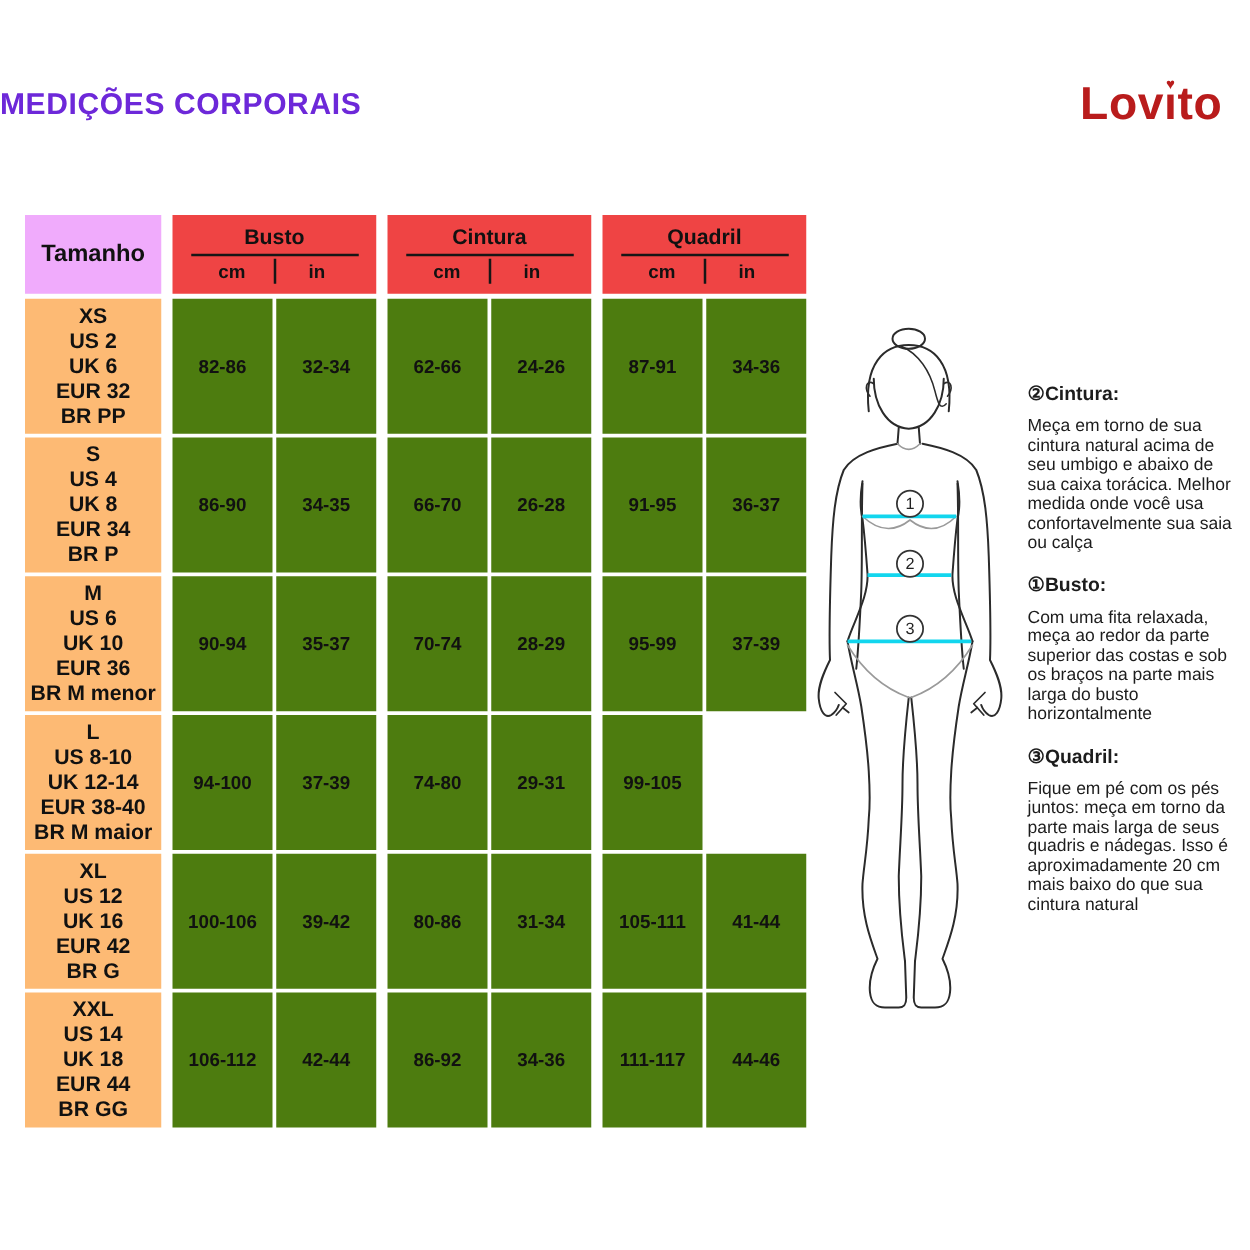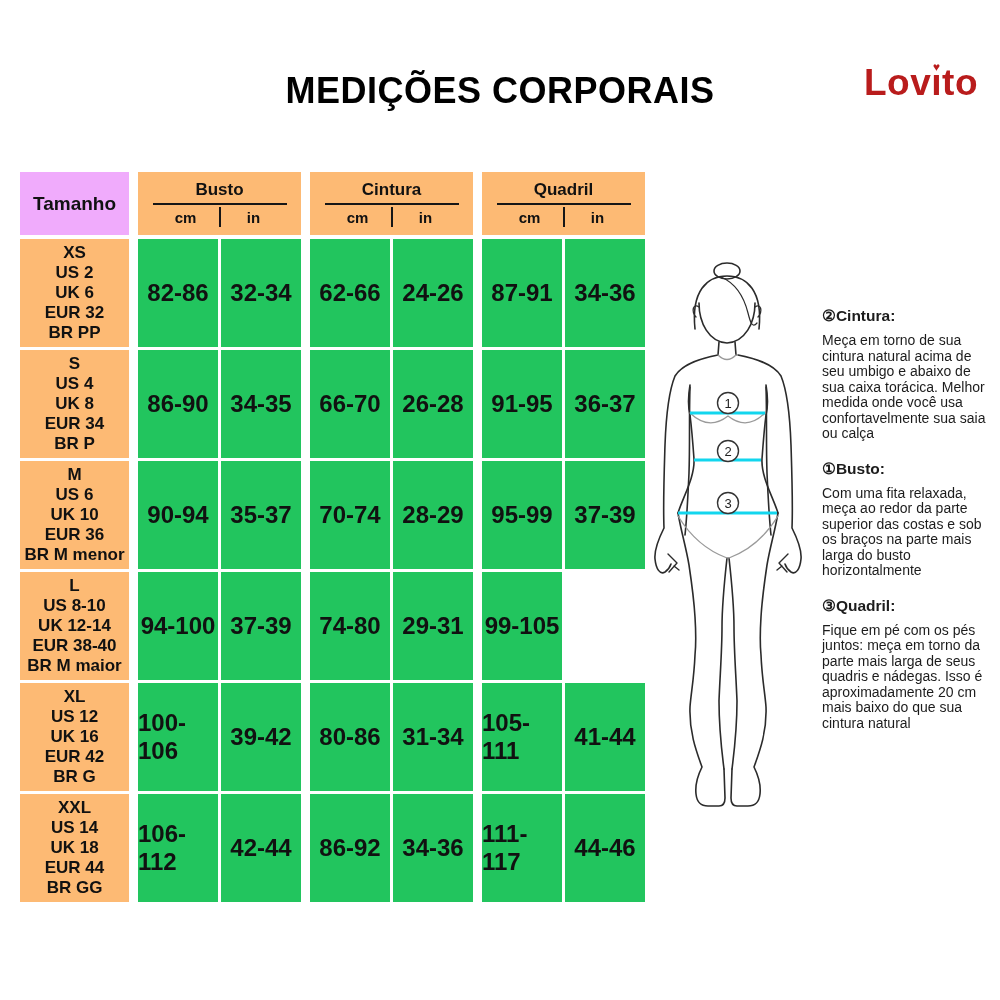--- a/index.html
+++ b/index.html
@@ -1,47 +1,47 @@
 <!DOCTYPE html>
 <html><head>
 <meta charset="utf-8">
 <style>
   html,body{margin:0;padding:0;background:#fff;}
   .canvas{position:relative;width:1000px;height:1000px;background:#ffffff;overflow:hidden;
           font-family:"Liberation Sans",sans-serif;color:#111;}
 
   
-  .page-title{position:absolute;left:0;right:0;top:70px;text-align:center;
-              font-size:36px;font-weight:800;letter-spacing:.5px;color:#000000;}
+  .page-title{position:absolute;left:0;right:0;top:70px;
+              font-size:24px;font-weight:800;letter-spacing:.5px;color:#6d28d9;}
   .logo{position:absolute;top:62px;right:22px;font-size:37px;font-weight:800;
         letter-spacing:.5px;color:#b91c1c;white-space:nowrap;}
   .logo-i{position:relative;display:inline-block;}
   .logo-heart{position:absolute;top:-1px;left:50%;transform:translateX(-50%);
               font-size:12px;line-height:12px;}
 
   
   .size-table{position:absolute;left:20px;top:172px;width:630px;}
   .thead{display:flex;height:63px;margin-bottom:4px;}
   .hsize{width:109px;margin-right:9px;background:#f0abfc;display:flex;align-items:center;
          justify-content:center;font-weight:700;font-size:19px;}
-  .hgroup{width:163px;margin-right:9px;background:#fdba74;display:flex;flex-direction:column;
+  .hgroup{width:163px;margin-right:9px;background:#ef4444;display:flex;flex-direction:column;
           align-items:center;justify-content:center;}
   .hgroup:last-child{margin-right:0;}
   .hg-title{font-weight:700;font-size:17px;line-height:20px;}
   .hg-line{width:134px;height:2px;background:#161616;margin:3px 0 2px;}
   .hg-units{display:flex;align-items:center;justify-content:center;width:100%;}
   .hg-units .u{width:66px;text-align:center;font-weight:700;font-size:15px;}
   .vdiv{width:2px;height:20px;background:#161616;}
 
   .trow{display:flex;height:108px;margin-bottom:3px;}
   .size-cell{width:109px;margin-right:9px;background:#fdba74;display:flex;flex-direction:column;
              align-items:center;justify-content:center;text-align:center;
              font-weight:700;font-size:17px;line-height:20px;}
-  .val{width:80px;background:#22c55e;display:flex;align-items:center;justify-content:center;
-       font-weight:700;font-size:24px;margin-right:3px;}
+  .val{width:80px;background:#4d7c0f;display:flex;align-items:center;justify-content:center;
+       font-weight:700;font-size:15px;margin-right:3px;}
   .val.ge{margin-right:9px;}
   .val.last{margin-right:0;}
 
   
   .figure-svg{position:absolute;left:645px;top:255px;}
 
   
   .instructions{position:absolute;left:822px;top:306px;width:172px;color:#1c1c1c;}
   .instr-title{font-size:15.5px;font-weight:700;margin:0 0 7px 0;line-height:20px;}
   .instr-body{font-size:14px;font-weight:400;line-height:15.5px;margin:0 0 17px 0;}

